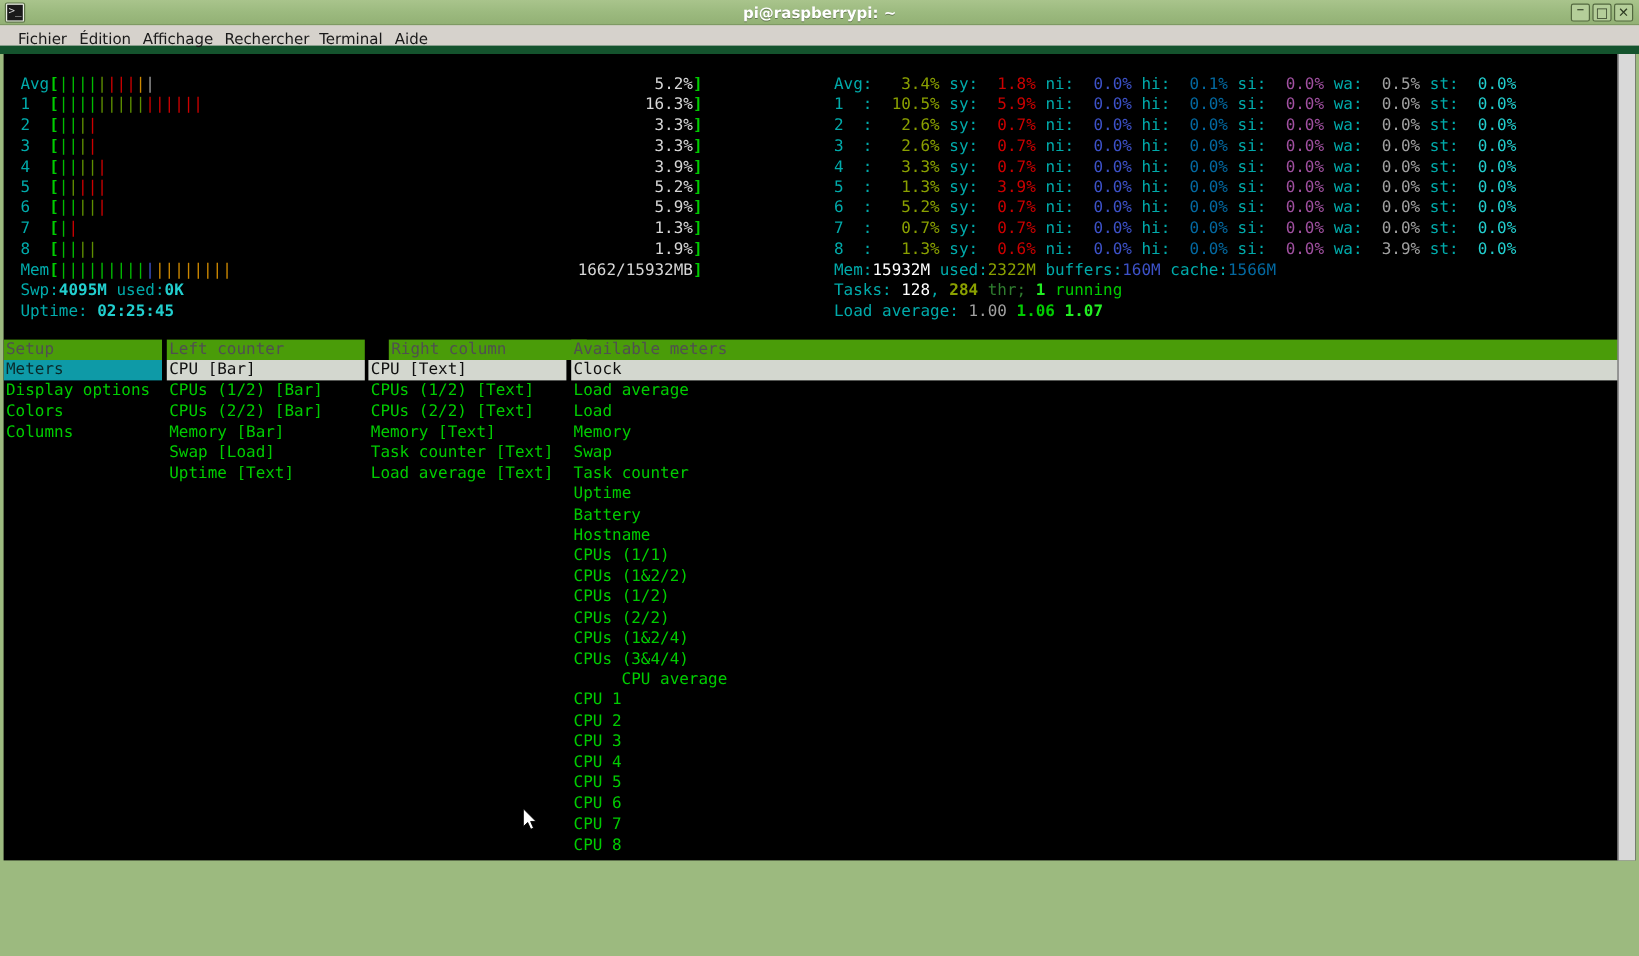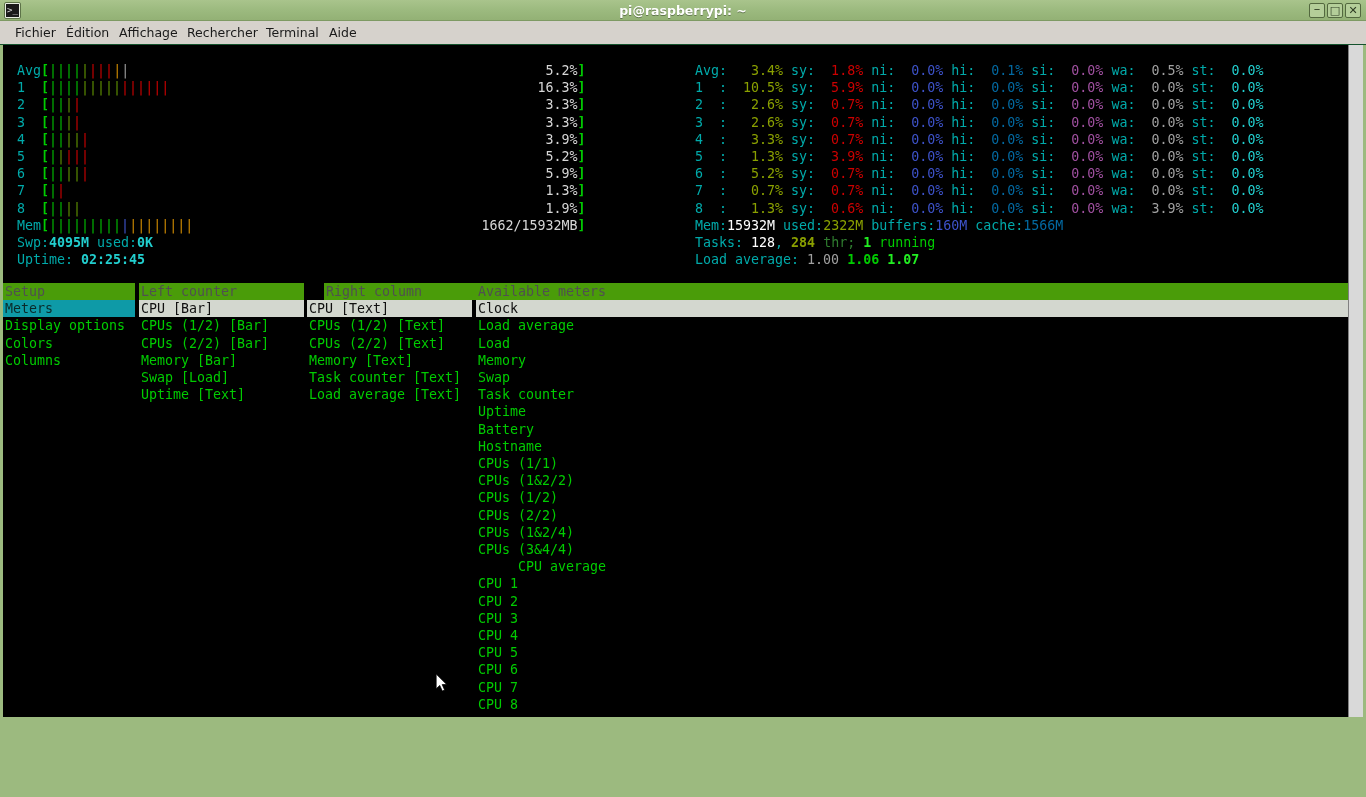--- a/index.html
+++ b/index.html
@@ -50,21 +50,21 @@
   }
   #btn-min{ left:1309px; }
   #btn-max{ left:1327px; }
   #btn-close{ left:1345px; }
   #btn-min .mark{ font-size:13px; line-height:10px; }
 
   
   #menubar {
     position:absolute; left:0; top:21px; width:1366px; height:24px;
     background:#d6d2cc;
-    border-bottom:1px solid #14532d;
+    border-bottom:7px solid #14532d;
     box-sizing:border-box;
   }
   .menu-item{
     position:absolute; top:0; height:24px; line-height:24px;
     font-family:"DejaVu Sans", sans-serif; font-size:12.5px; color:#1a1a1a;
     padding:0 7px; box-sizing:border-box; white-space:nowrap;
   }
 
   
   #terminal{

